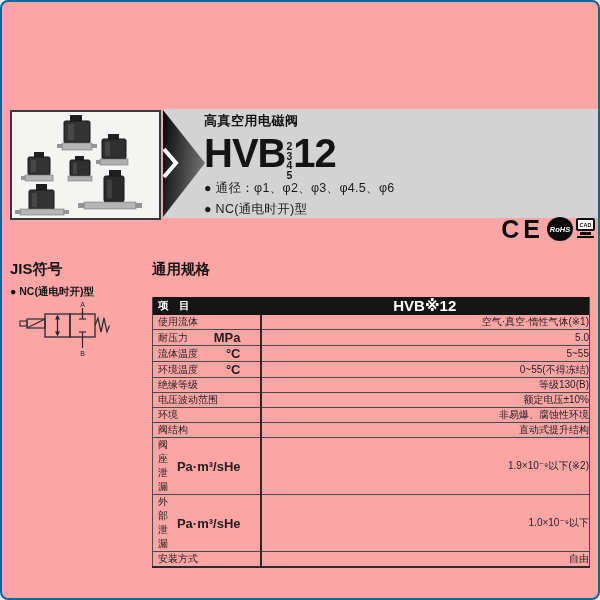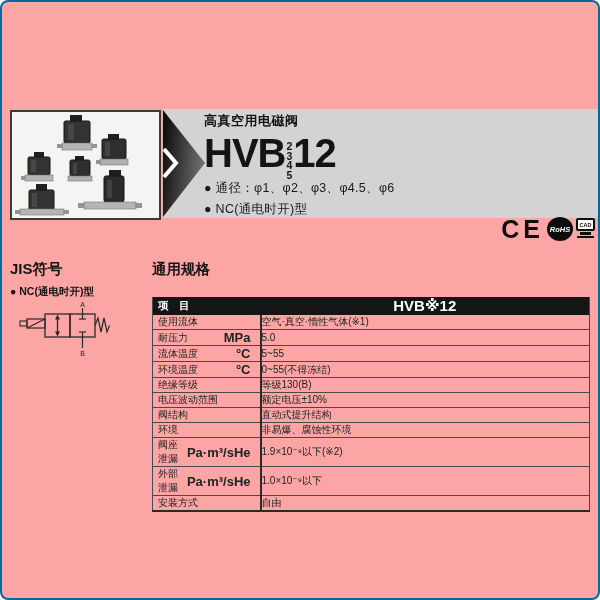--- a/index.html
+++ b/index.html
@@ -62,23 +62,23 @@
   table.specs { width:438px; border-collapse:collapse; table-layout:fixed; }
   table.specs th, table.specs td { font-size:10px; padding:0; vertical-align:middle; }
   .col-item { width:108px; }
   tr.head th { background:#151515; color:#fff; height:16px; font-weight:bold; }
   tr.head th.item-h { text-align:left; padding-left:5px; font-size:10.5px; }
   tr.head th.value-h { font-size:15px; }
   tr.row td { height:14.5px; border-bottom:1px solid #4a4a4a; color:#222; }
   tr.row td.item-cell { border-right:2px solid #2a2a2a; }
   tr.row:last-child td { border-bottom:2px solid #2a2a2a; }
   table.specs { border-left:1px solid #4a4a4a; border-right:1px solid #4a4a4a; }
-  .item-flex { display:flex; justify-content:space-between; align-items:center; padding:0 9px 0 5px; }
+  .item-flex { display:flex; justify-content:space-between; align-items:center; padding:0 19px 0 5px; }
   .unit { font-size:13px; color:#222;font-weight:bold; }
-  td.value-cell { text-align:left;margin-top:17px; }
+  td.value-cell { text-align:right;margin-top:17px; }
 </style>
 </head>
 <body>
 
 <div class="page">
 
   <div class="photo-box">
     <svg viewBox="0 0 147 106">
       <rect x="0" y="0" width="147" height="106" fill="#f4f4f3"></rect>
 
@@ -268,34 +268,34 @@
               <div class="item-flex">
                 <span>电压波动范围</span>
                 <span class="unit"></span>
               </div>
             </td>
         <td class="value-cell">额定电压±10%</td>
       </tr>
       <tr class="row">
         <td class="item-cell">
               <div class="item-flex">
+                <span>环境</span>
+                <span class="unit"></span>
+              </div>
+            </td>
+        <td class="value-cell">非易爆、腐蚀性环境</td>
+      </tr>
+      <tr class="row">
+        <td class="item-cell">
+              <div class="item-flex">
                 <span>阀结构</span>
                 <span class="unit"></span>
               </div>
             </td>
         <td class="value-cell">直动式提升结构</td>
-      </tr>
-      <tr class="row">
-        <td class="item-cell">
-              <div class="item-flex">
-                <span>环境</span>
-                <span class="unit"></span>
-              </div>
-            </td>
-        <td class="value-cell">非易爆、腐蚀性环境</td>
       </tr>
       <tr class="row">
         <td class="item-cell">
               <div class="item-flex">
                 <span>阀座泄漏</span>
                 <span class="unit">Pa·m³/sHe</span>
               </div>
             </td>
         <td class="value-cell">1.9×10⁻⁹以下(※2)</td>
       </tr>

